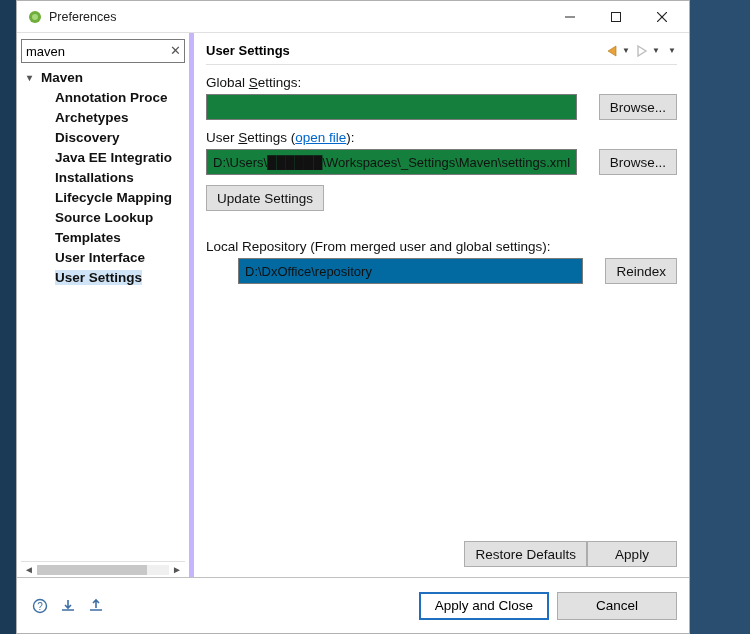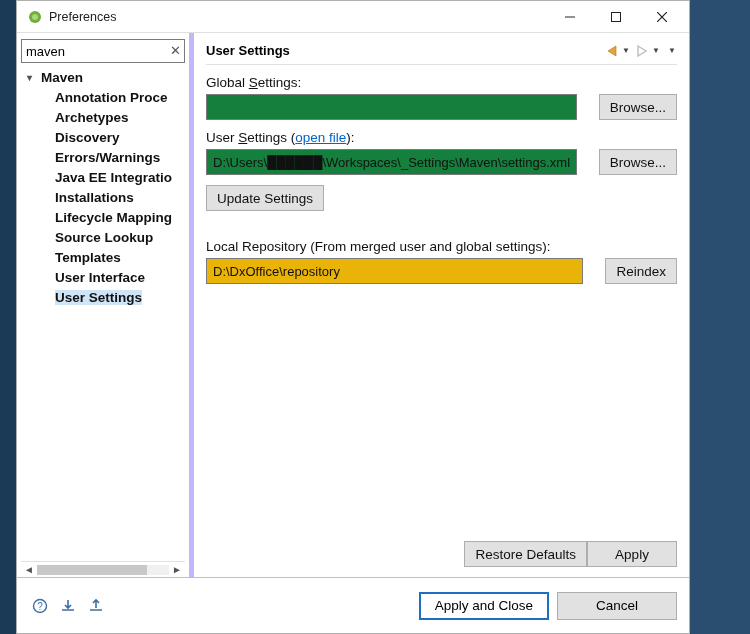--- a/index.html
+++ b/index.html
@@ -92,23 +92,20 @@
           <div class="tree-row child">
             <span class="lbl">Annotation Proce</span>
           </div>
           <div class="tree-row child">
             <span class="lbl">Archetypes</span>
           </div>
           <div class="tree-row child">
             <span class="lbl">Discovery</span>
           </div>
           <div class="tree-row child">
-            <span class="lbl">Errors/Warnings</span>
-          </div>
-          <div class="tree-row child">
             <span class="lbl">Java EE Integratio</span>
           </div>
           <div class="tree-row child">
             <span class="lbl">Installations</span>
           </div>
           <div class="tree-row child">
             <span class="lbl">Lifecycle Mapping</span>
           </div>
           <div class="tree-row child">
             <span class="lbl">Source Lookup</span>
@@ -167,21 +164,21 @@
           <button class="btn">Browse...</button>
         </div>
         <div class="field-row">
           <button class="btn">Update Settings</button>
         </div>
 
         <div style="height:18px"></div>
 
         <div class="lbl-row">Local Repository (From merged user and global settings):</div>
         <div class="field-row">
-          <input class="txt" style="background: #eab308;" value="D:\DxOffice\repository">
+          <input class="txt" style="background: #0369a1; margin-left: 32px;" value="D:\DxOffice\repository">
           <button class="btn">Reindex</button>
         </div>
       </div>
 
       <div style="flex:1"></div>
       <div class="section-foot">
         <button class="btn" style="min-width:120px">Restore Defaults</button>
         <button class="btn" style="min-width:90px">Apply</button>
       </div>
     </div>

